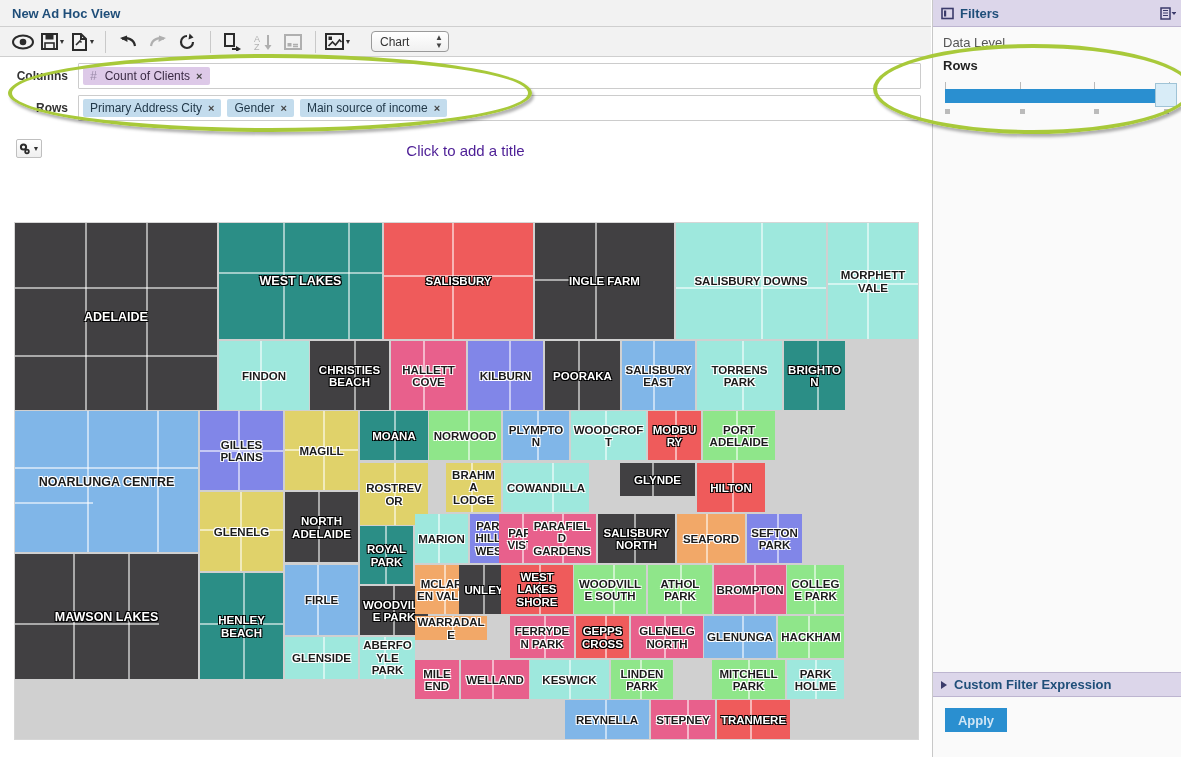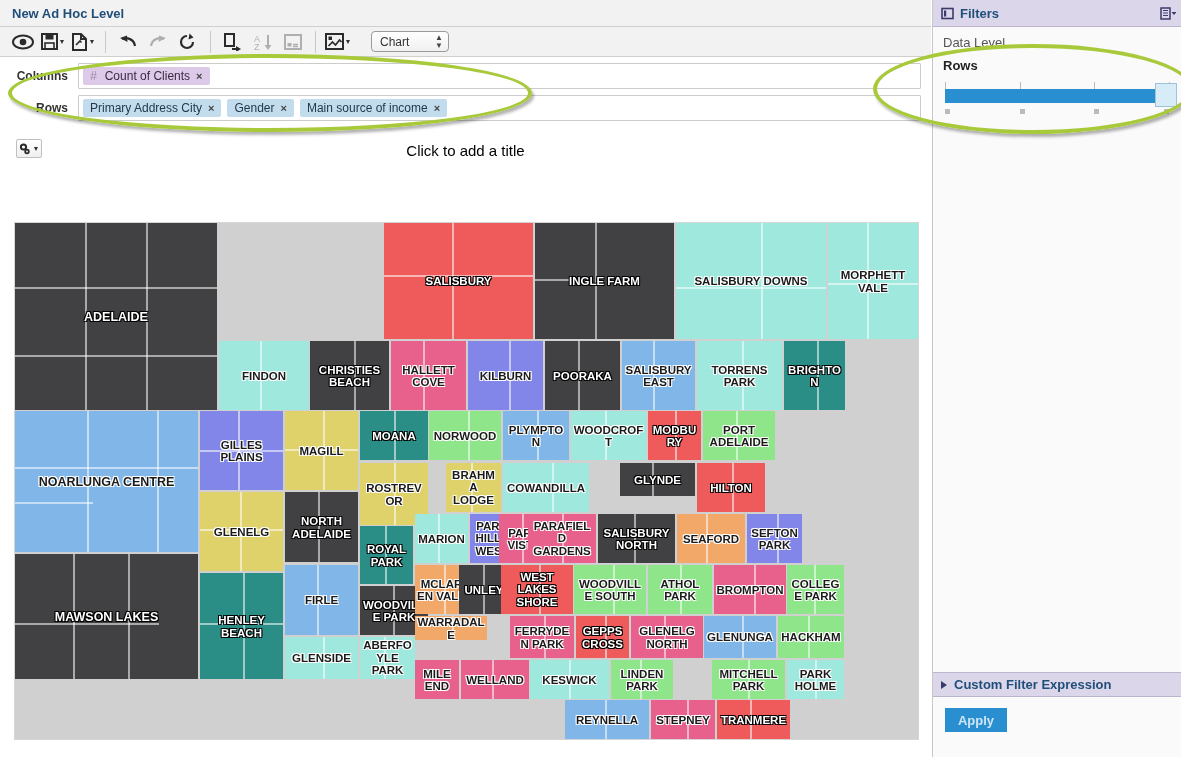--- a/index.html
+++ b/index.html
@@ -61,21 +61,21 @@
 
   
   #titlestrip { height:48px; position:relative; }
   #gearbtn {
     position:absolute; left:16px; top:8px; width:26px; height:19px;
     border:1px solid #bfbfbf; background:linear-gradient(#fff,#efefef);
     display:flex; align-items:center; justify-content:center; gap:1px; cursor:pointer; border-radius:2px;
   }
   #charttitle {
     position:absolute; left:0; right:0; top:11px; text-align:center;
-    font-size:15px; color:#000000;  width:931px; cursor:pointer;
+    font-size:15px; color:#4c1d95;  width:931px; cursor:pointer;
   }
 
   
   #tmwrap { position:absolute; left:14px; top:222px; width:905px; height:518px;
             border:1px solid #d6d6d6; background:#d0d0d0; }
   .tile { position:absolute; overflow:hidden; }
   .tile .sub { position:absolute; background:transparent; }
   .lbl {
     position:absolute; left:0; right:0; top:50%; transform:translateY(-50%);
     text-align:center; font-weight:bold; font-size:11.5px; line-height:12.5px;
@@ -126,21 +126,21 @@
           border:4px solid #a8c93a; box-shadow:2px 3px 3px rgba(0,0,0,0.30); }
   #ell2 { left:873px; top:44px; width:320px; height:90px;
           border:4px solid #a8c93a; box-shadow:2px 3px 3px rgba(0,0,0,0.30); }
 </style>
 </head>
 <body>
 
 <div id="main">
 
   <div id="titlebar">
-    <span class="t">New Ad Hoc Level</span>
+    <span class="t">New Ad Hoc View</span>
   </div>
 
   <div id="toolbar">
 
     <div class="tb-btn" title="Preview">
       <svg width="22" height="16" viewBox="0 0 22 16">
           <ellipse cx="11" cy="8" rx="10" ry="6.5" fill="none" stroke="#2b2b2b" stroke-width="2"></ellipse>
           <circle cx="11" cy="8" r="3.3" fill="#2b2b2b"></circle>
         </svg>
     </div>
@@ -268,20 +268,26 @@
   </div>
 
   <div id="tmwrap">
       <div class="tile" style="left: 0px; top: 0px; width: 202px; height: 187px; background: rgb(65, 64, 66);">
         <div class="sub" style="left: 70px; top: 0px; width: 2px; height: 100%; background: rgba(255, 255, 255, 0.55);"></div>
         <div class="sub" style="left: 131px; top: 0px; width: 2px; height: 100%; background: rgba(255, 255, 255, 0.55);"></div>
         <div class="sub" style="top: 64px; height: 2px; width: 100%; background: rgba(255, 255, 255, 0.55); left: 0px;"></div>
         <div class="sub" style="top: 132px; height: 2px; width: 100%; background: rgba(255, 255, 255, 0.55); left: 0px;"></div>
         <div class="lbl dark big">ADELAIDE</div>
       </div>
+      <div class="tile" style="left: 204px; top: 0px; width: 163px; height: 116px; background: rgb(43, 142, 134);">
+        <div class="sub" style="left: 64px; top: 0px; width: 2px; height: 100%; background: rgba(255, 255, 255, 0.55);"></div>
+        <div class="sub" style="left: 129px; top: 0px; width: 2px; height: 100%; background: rgba(255, 255, 255, 0.55);"></div>
+        <div class="sub" style="top: 49px; height: 2px; width: 100%; background: rgba(255, 255, 255, 0.55); left: 0px;"></div>
+        <div class="lbl dark big">WEST LAKES</div>
+      </div>
       <div class="tile" style="left: 369px; top: 0px; width: 149px; height: 116px; background: rgb(239, 91, 91);">
         <div class="sub" style="left: 68px; top: 0px; width: 2px; height: 100%; background: rgba(255, 255, 255, 0.55);"></div>
         <div class="sub" style="top: 52px; height: 2px; width: 100%; background: rgba(255, 255, 255, 0.55); left: 0px;"></div>
         <div class="lbl dark">SALISBURY</div>
       </div>
       <div class="tile" style="left: 520px; top: 0px; width: 139px; height: 116px; background: rgb(65, 64, 66);">
         <div class="sub" style="left: 60px; top: 0px; width: 2px; height: 100%; background: rgba(255, 255, 255, 0.55);"></div>
         <div class="sub" style="top: 56px; height: 2px; width: 54px; background: rgba(255, 255, 255, 0.55); left: 0px;"></div>
         <div class="lbl dark">INGLE FARM</div>
       </div>

